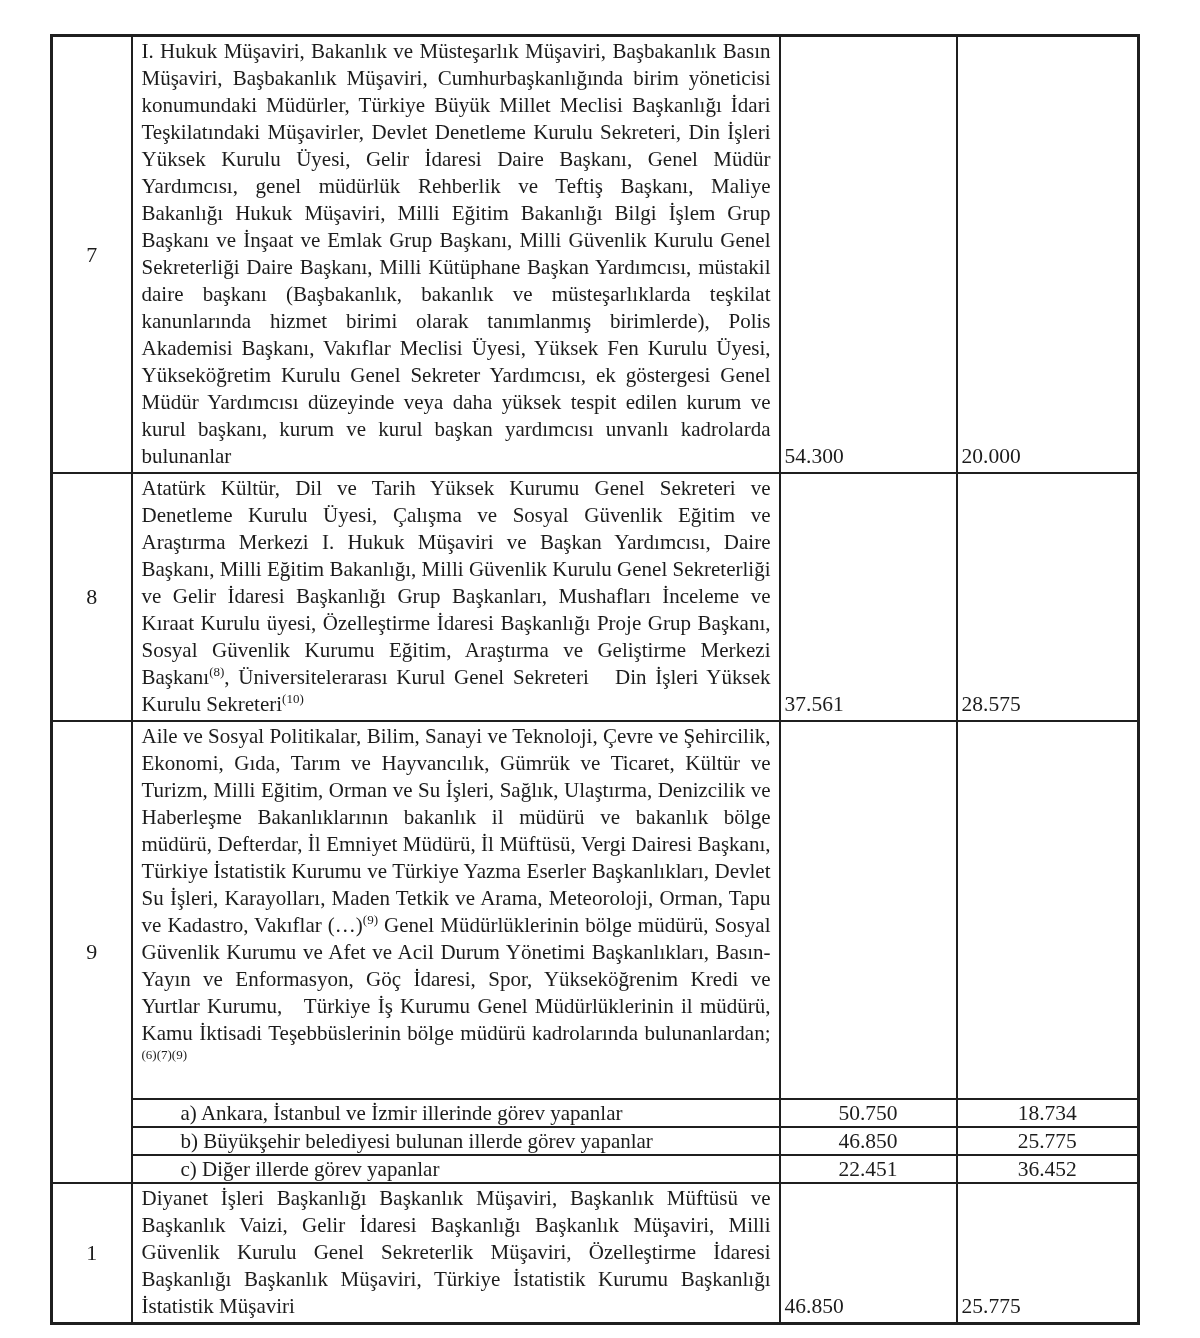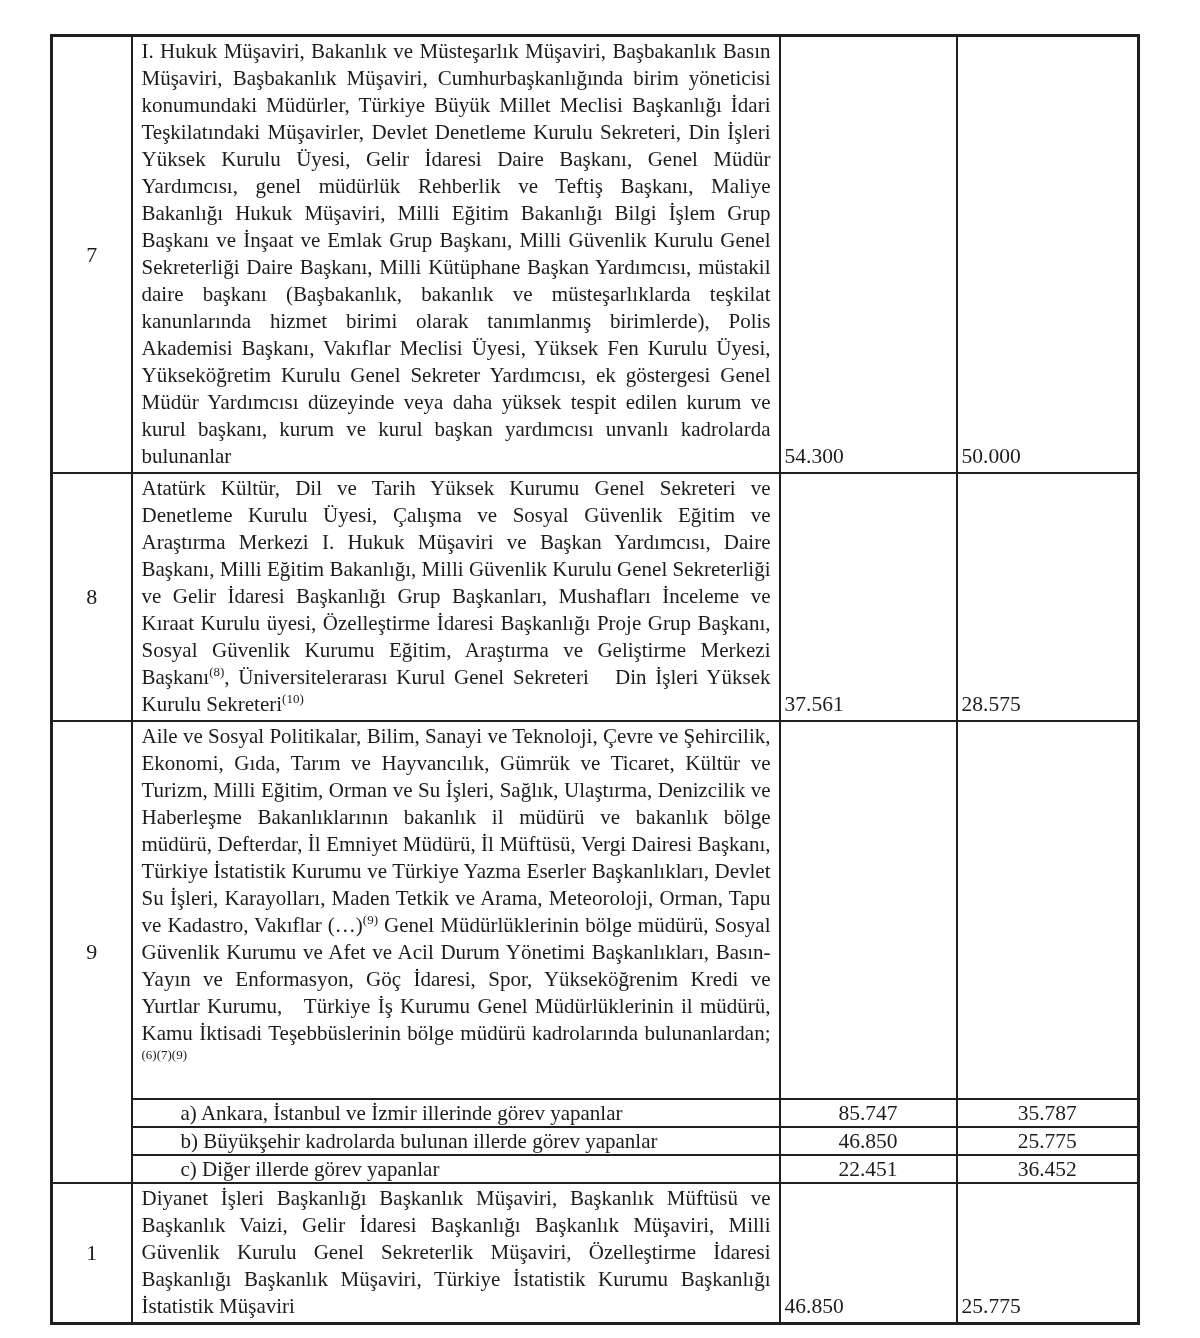--- a/index.html
+++ b/index.html
@@ -79,41 +79,41 @@
       <col style="width:80px">
       <col style="width:648px">
       <col style="width:177px">
       <col style="width:182px">
     </colgroup>
     <tbody>
       <tr class="r7">
         <td class="num">7</td>
         <td class="desc"><span>I. Hukuk Müşaviri, Bakanlık ve Müsteşarlık Müşaviri, Başbakanlık Basın Müşaviri, Başbakanlık Müşaviri, Cumhurbaşkanlığında birim yöneticisi konumundaki Müdürler, Türkiye Büyük Millet Meclisi Başkanlığı İdari Teşkilatındaki Müşavirler, Devlet Denetleme Kurulu Sekreteri, Din İşleri Yüksek Kurulu Üyesi, Gelir İdaresi Daire Başkanı, Genel Müdür Yardımcısı, genel müdürlük Rehberlik ve Teftiş Başkanı, Maliye Bakanlığı Hukuk Müşaviri, Milli Eğitim Bakanlığı Bilgi İşlem Grup Başkanı ve İnşaat ve Emlak Grup Başkanı, Milli Güvenlik Kurulu Genel Sekreterliği Daire Başkanı, Milli Kütüphane Başkan Yardımcısı, müstakil daire başkanı (Başbakanlık, bakanlık ve müsteşarlıklarda teşkilat kanunlarında hizmet birimi olarak tanımlanmış birimlerde), Polis Akademisi Başkanı, Vakıflar Meclisi Üyesi, Yüksek Fen Kurulu Üyesi, Yükseköğretim Kurulu Genel Sekreter Yardımcısı, ek göstergesi Genel Müdür Yardımcısı düzeyinde veya daha yüksek tespit edilen kurum ve kurul başkanı, kurum ve kurul başkan yardımcısı unvanlı kadrolarda bulunanlar</span></td>
         <td class="val">54.300</td>
-        <td class="val">50.000</td>
+        <td class="val">20.000</td>
       </tr>
       <tr class="r8">
         <td class="num">8</td>
         <td class="desc"><span>Atatürk Kültür, Dil ve Tarih Yüksek Kurumu Genel Sekreteri ve Denetleme Kurulu Üyesi, Çalışma ve Sosyal Güvenlik Eğitim ve Araştırma Merkezi I. Hukuk Müşaviri ve Başkan Yardımcısı, Daire Başkanı, Milli Eğitim Bakanlığı, Milli Güvenlik Kurulu Genel Sekreterliği ve Gelir İdaresi Başkanlığı Grup Başkanları, Mushafları İnceleme ve Kıraat Kurulu üyesi, Özelleştirme İdaresi Başkanlığı Proje Grup Başkanı, Sosyal Güvenlik Kurumu Eğitim, Araştırma ve Geliştirme Merkezi Başkanı</span><sup>(8)</sup><span>, Üniversitelerarası Kurul Genel Sekreteri&nbsp;&nbsp; Din İşleri Yüksek Kurulu Sekreteri</span><sup>(10)</sup></td>
         <td class="val">37.561</td>
         <td class="val">28.575</td>
       </tr>
       <tr class="r9">
         <td class="num" rowspan="4">9</td>
         <td class="desc"><span>Aile ve Sosyal Politikalar, Bilim, Sanayi ve Teknoloji, Çevre ve Şehircilik, Ekonomi, Gıda, Tarım ve Hayvancılık, Gümrük ve Ticaret, Kültür ve Turizm, Milli Eğitim, Orman ve Su İşleri, Sağlık, Ulaştırma, Denizcilik ve Haberleşme Bakanlıklarının bakanlık il müdürü ve bakanlık bölge müdürü, Defterdar, İl Emniyet Müdürü, İl Müftüsü, Vergi Dairesi Başkanı, Türkiye İstatistik Kurumu ve Türkiye Yazma Eserler Başkanlıkları, Devlet Su İşleri, Karayolları, Maden Tetkik ve Arama, Meteoroloji, Orman, Tapu ve Kadastro, Vakıflar (…)</span><sup>(9)</sup><span> Genel Müdürlüklerinin bölge müdürü, Sosyal Güvenlik Kurumu ve Afet ve Acil Durum Yönetimi Başkanlıkları, Basın-Yayın ve Enformasyon, Göç İdaresi, Spor, Yükseköğrenim Kredi ve Yurtlar Kurumu,&nbsp;&nbsp; Türkiye İş Kurumu Genel Müdürlüklerinin il müdürü, Kamu İktisadi Teşebbüslerinin bölge müdürü kadrolarında bulunanlardan;</span><sup>(6)(7)(9)</sup></td>
         <td class="val"></td>
         <td class="val"></td>
       </tr>
       <tr class="rsub">
         <td class="sub-label">a) Ankara, İstanbul ve İzmir illerinde görev yapanlar</td>
-        <td class="sub-val">85.747</td>
-        <td class="sub-val">35.787</td>
+        <td class="sub-val">50.750</td>
+        <td class="sub-val">18.734</td>
       </tr>
       <tr class="rsub">
-        <td class="sub-label">b) Büyükşehir kadrolarda bulunan illerde görev yapanlar</td>
+        <td class="sub-label">b) Büyükşehir belediyesi bulunan illerde görev yapanlar</td>
         <td class="sub-val">46.850</td>
         <td class="sub-val">25.775</td>
       </tr>
       <tr class="rsub">
         <td class="sub-label">c) Diğer illerde görev yapanlar</td>
         <td class="sub-val">22.451</td>
         <td class="sub-val">36.452</td>
       </tr>
       <tr class="r10">
         <td class="num">1</td>

